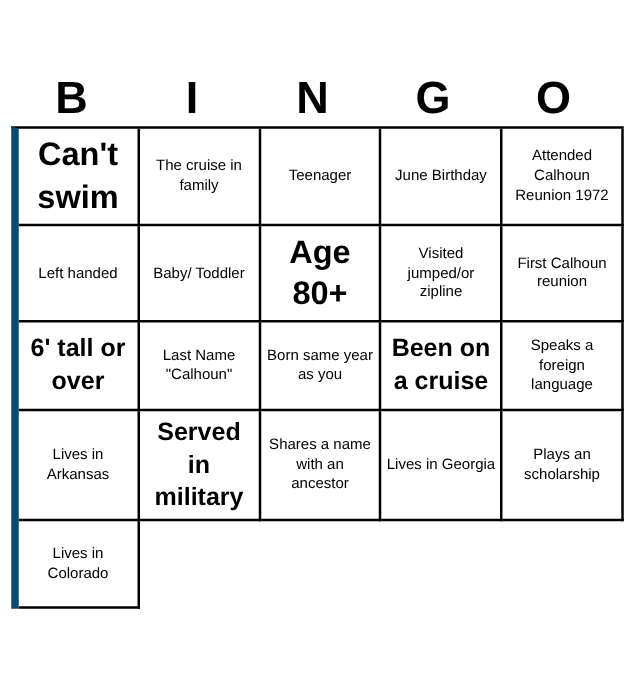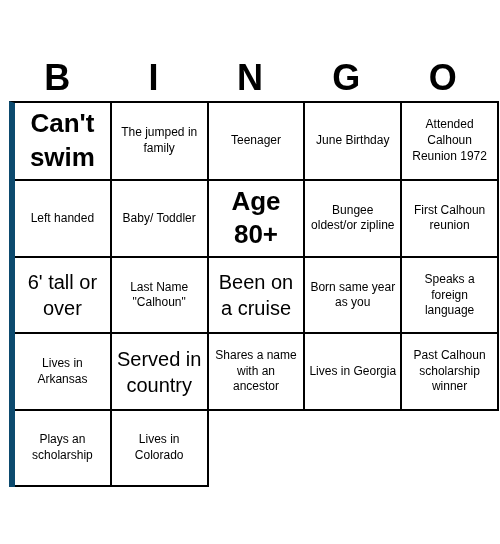--- a/index.html
+++ b/index.html
@@ -46,55 +46,54 @@
       align-items: center;
       justify-content: center;
       text-align: center;
       padding: 4px;
       font-size: 12px;
       line-height: 1.3;
       color: #000;
     }
     .bingo-cell.large-text {
       font-size: 20px;
-      font-weight: normal;
+      font-weight: bold;
     }
     .bingo-cell.xlarge-text {
       font-size: 26px;
       font-weight: bold;
     }
   </style>
 </head>
 <body>
 
 <div class="bingo-container">
   <div class="bingo-header">
     <span class="bingo-letter">B</span>
     <span class="bingo-letter">I</span>
     <span class="bingo-letter">N</span>
     <span class="bingo-letter">G</span>
     <span class="bingo-letter">O</span>
   </div>
   <div class="bingo-grid" id="bingo-grid">
   <div class="bingo-cell xlarge-text">Can't swim</div>
-      <div class="bingo-cell">The jumped in family</div>
+      <div class="bingo-cell">The cruise in family</div>
       <div class="bingo-cell">Teenager</div>
       <div class="bingo-cell">June Birthday</div>
       <div class="bingo-cell">Attended Calhoun Reunion 1972</div>
       <div class="bingo-cell">Left handed</div>
       <div class="bingo-cell">Baby/ Toddler</div>
       <div class="bingo-cell xlarge-text">Age 80+</div>
-      <div class="bingo-cell">Bungee oldest/or zipline</div>
+      <div class="bingo-cell">Visited jumped/or zipline</div>
       <div class="bingo-cell">First Calhoun reunion</div>
       <div class="bingo-cell large-text">6' tall or over</div>
       <div class="bingo-cell">Last Name "Calhoun"</div>
+      <div class="bingo-cell">Born same year as you</div>
       <div class="bingo-cell large-text">Been on a cruise</div>
-      <div class="bingo-cell">Born same year as you</div>
       <div class="bingo-cell">Speaks a foreign language</div>
       <div class="bingo-cell">Lives in Arkansas</div>
-      <div class="bingo-cell large-text">Served in country</div>
+      <div class="bingo-cell large-text">Served in military</div>
       <div class="bingo-cell">Shares a name with an ancestor</div>
       <div class="bingo-cell">Lives in Georgia</div>
-      <div class="bingo-cell">Past Calhoun scholarship winner</div>
       <div class="bingo-cell">Plays an scholarship</div>
       <div class="bingo-cell">Lives in Colorado</div>
     </div>
 </div>
 
 </body></html>

